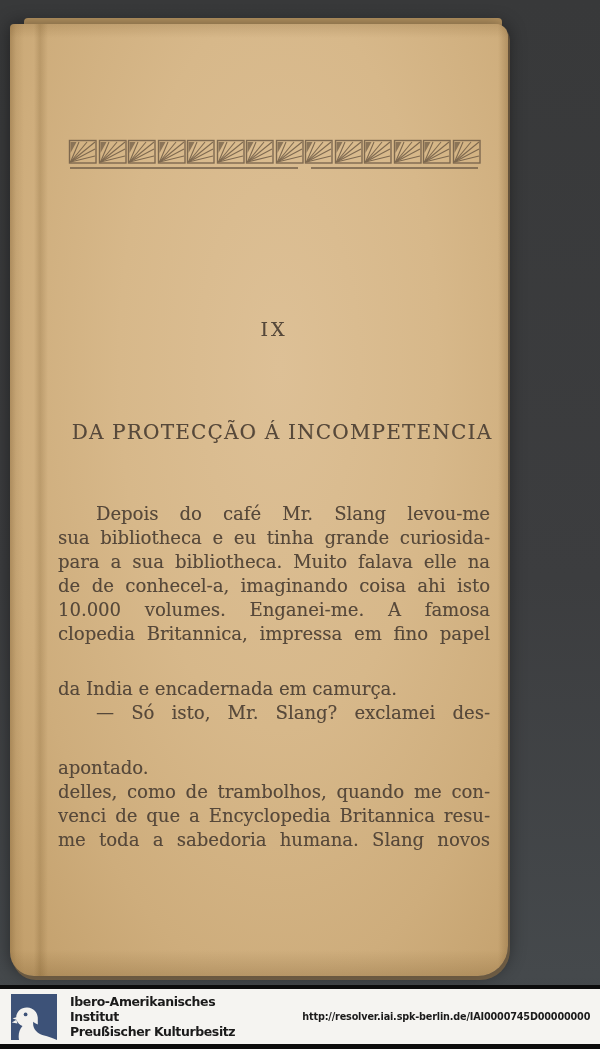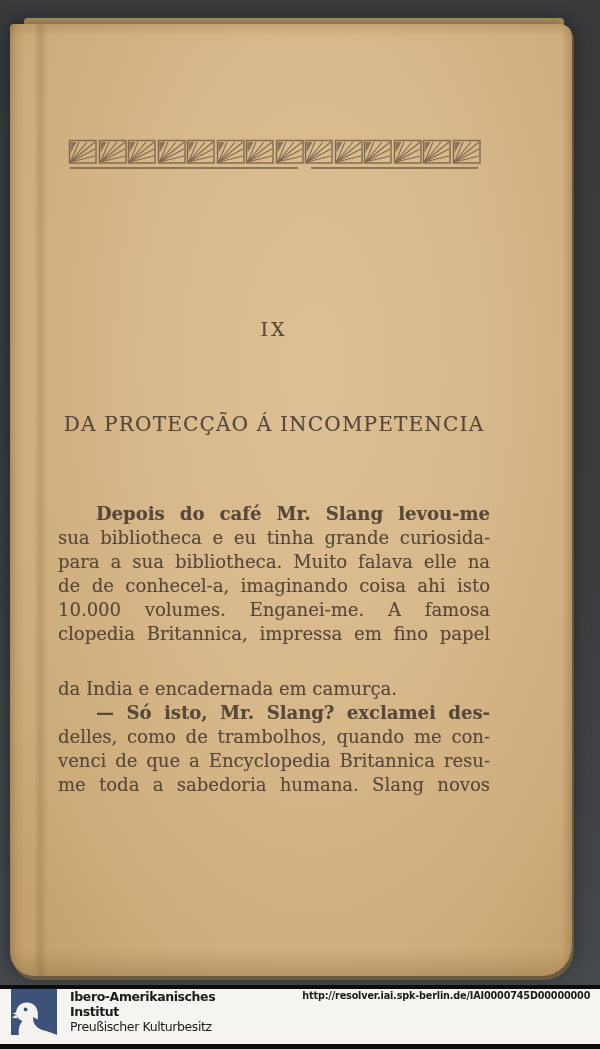--- a/index.html
+++ b/index.html
@@ -3,21 +3,21 @@
 <meta charset="utf-8">
 <style>
   html,body{margin:0;padding:0;}
   body{
     width:600px;height:1049px;position:relative;overflow:hidden;
     background:linear-gradient(180deg,#38393a 0%,#3c3d3f 55%,#45494c 93%,#3f4346 100%);
     font-family:"DejaVu Serif", serif;
   }
   
   .page{
-    position:absolute;left:10px;top:24px;width:562px;height:952px;
+    position:absolute;left:10px;top:24px;width:498px;height:952px;
     background:
       linear-gradient(90deg, rgba(97,66,24,.30) 0px, rgba(97,66,24,.10) 6px, rgba(97,66,24,0) 14px),
       linear-gradient(90deg, rgba(0,0,0,0) 24px, rgba(92,62,18,.18) 30px, rgba(92,62,18,0) 38px),
       linear-gradient(270deg, rgba(97,66,24,.26) 0px, rgba(97,66,24,0) 10px),
       linear-gradient(0deg, rgba(97,66,24,.22) 0px, rgba(97,66,24,0) 26px),
       linear-gradient(180deg, rgba(120,86,38,.20) 0px, rgba(120,86,38,0) 14px),
       radial-gradient(ellipse at 54% 36%, #ddc096 0%, #d7b88a 42%, #cead7c 72%, #c19e6a 100%);
     border-radius:4px 12px 30px 24px;
     box-shadow:2px 4px 0 rgba(150,115,70,.55), 0 0 18px rgba(0,0,0,.45);
   }
@@ -37,48 +37,48 @@
     opacity:.7;
   }
   
   .ink{color:#56483a;}
   .chapter-number{
     position:absolute;left:48px;top:294px;width:432px;
     text-align:center;font-size:19px;letter-spacing:3px;
     text-shadow:.3px .3px 0 rgba(86,70,50,.4);
   }
   .chapter-title{
-    position:absolute;left:40px;top:388px;width:448px;margin:0;
+    position:absolute;left:40px;top:388px;width:448px;margin:8px;
     text-align:center;font-size:20px;font-weight:400;letter-spacing:1.2px;
     text-shadow:.3px .3px 0 rgba(86,70,50,.4);
     white-space:nowrap;
   }
   .body-text{
     position:absolute;left:48px;top:478px;width:432px;
     font-size:18px;
     text-shadow:.3px .3px 0 rgba(86,70,50,.35);
   }
   .line{
     height:24px;line-height:24px;overflow:hidden;
     text-align:justify;text-align-last:justify;
   }
-  .line.ind{padding-left:38px;font-weight:bold;}
+  .line.ind{padding-left:38px;}
   .line.end{text-align-last:left;margin-top:31px;}
   
   .footer{
     position:absolute;left:0;top:985px;width:600px;height:64px;
     box-sizing:border-box;background:#f5f4f1;
     border-top:4px solid #0d0d0d;border-bottom:5px solid #0d0d0d;
-    display:flex;align-items:flex-start;
+    display:flex;align-items:center;
     font-family:"DejaVu Sans", sans-serif;color:#1b1b1b;
   }
   .logo{width:46px;height:46px;margin-left:11px;flex:0 0 auto;}
   .inst{margin-left:13px;line-height:15px;letter-spacing:-.4px;}
   .inst .b{font-weight:700;font-size:12.5px;}
-  .inst .r{font-weight:400;font-size:12.5px;}
+  .inst .r{font-weight:700;font-size:12.5px;}
   .url{
     margin-left:auto;margin-right:10px;
     font-size:11px;font-weight:700;letter-spacing:-.2px;white-space:nowrap;
     transform:scaleX(.88);transform-origin:100% 50%;
   }
 </style>
 </head>
 <body>
 
 <div class="page">
@@ -260,20 +260,21 @@
 
   <div class="body-text ink">
     <div class="line ind">Depois do café Mr. Slang levou-me</div>
     <div class="line">sua bibliotheca e eu tinha grande curiosida-</div>
     <div class="line">para a sua bibliotheca. Muito falava elle na</div>
     <div class="line">de de conhecel-a, imaginando coisa ahi isto</div>
     <div class="line">10.000 volumes. Enganei-me. A famosa</div>
     <div class="line">clopedia Britannica, impressa em fino papel</div>
     <div class="line end">da India e encadernada em camurça.</div>
     <div class="line ind">— Só isto, Mr. Slang? exclamei des-</div>
+    <div class="line end">apontado.</div>
     <div class="line">delles, como de trambolhos, quando me con-</div>
     <div class="line">venci de que a Encyclopedia Britannica resu-</div>
     <div class="line">me toda a sabedoria humana. Slang novos</div>
   </div>
 </div>
 
 <div class="footer">
   <svg class="logo" viewBox="0 0 46 46" aria-hidden="true">
     <rect width="46" height="46" fill="#3d5278"></rect>
     <path fill="#f3f2ef" d="M46,46 L8,46 C7,40.5 8.2,35.5 11.5,32

